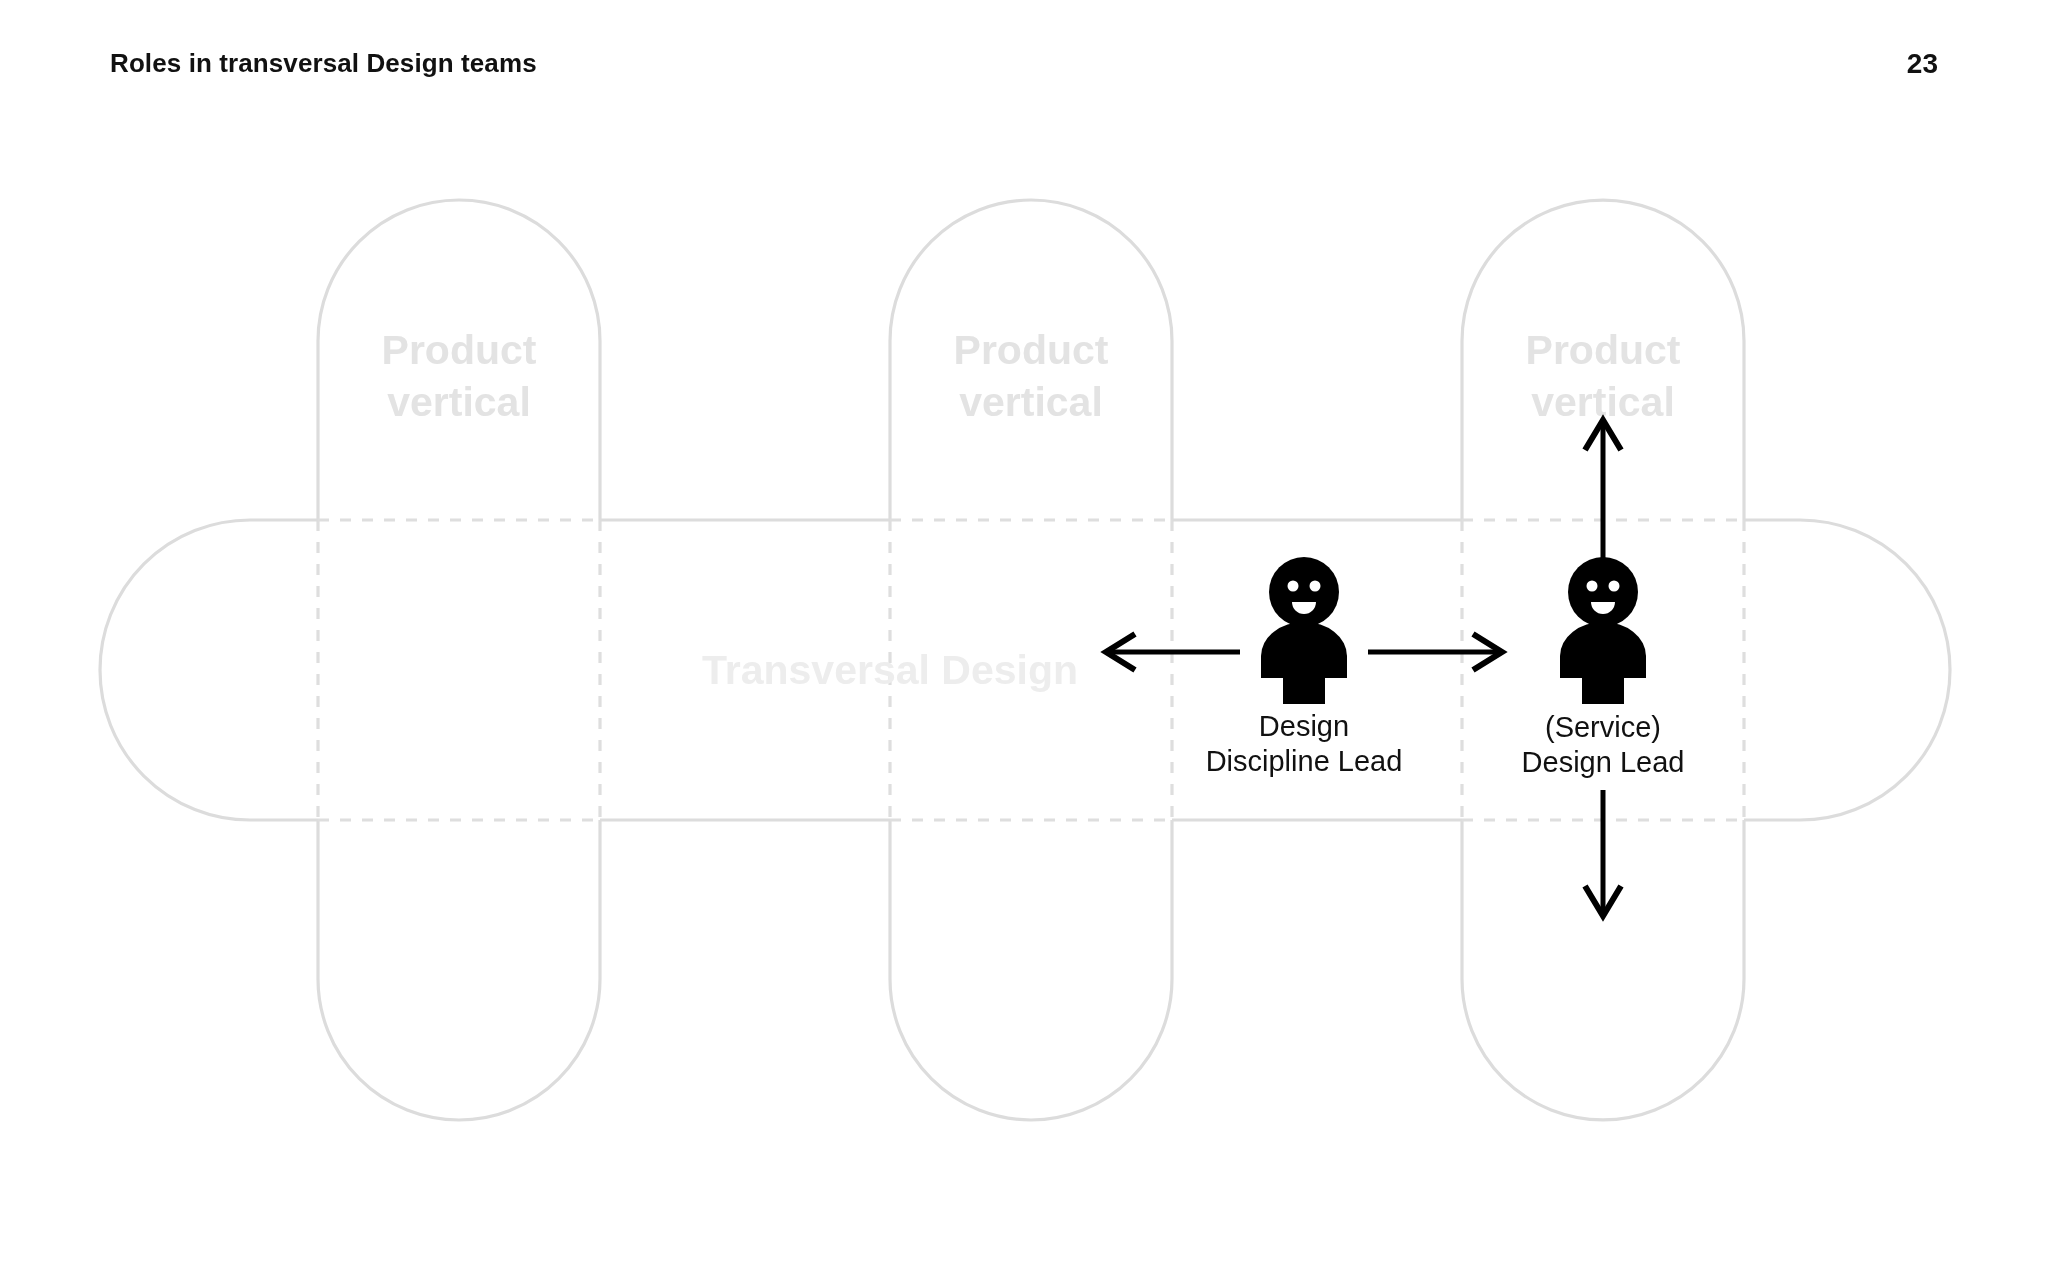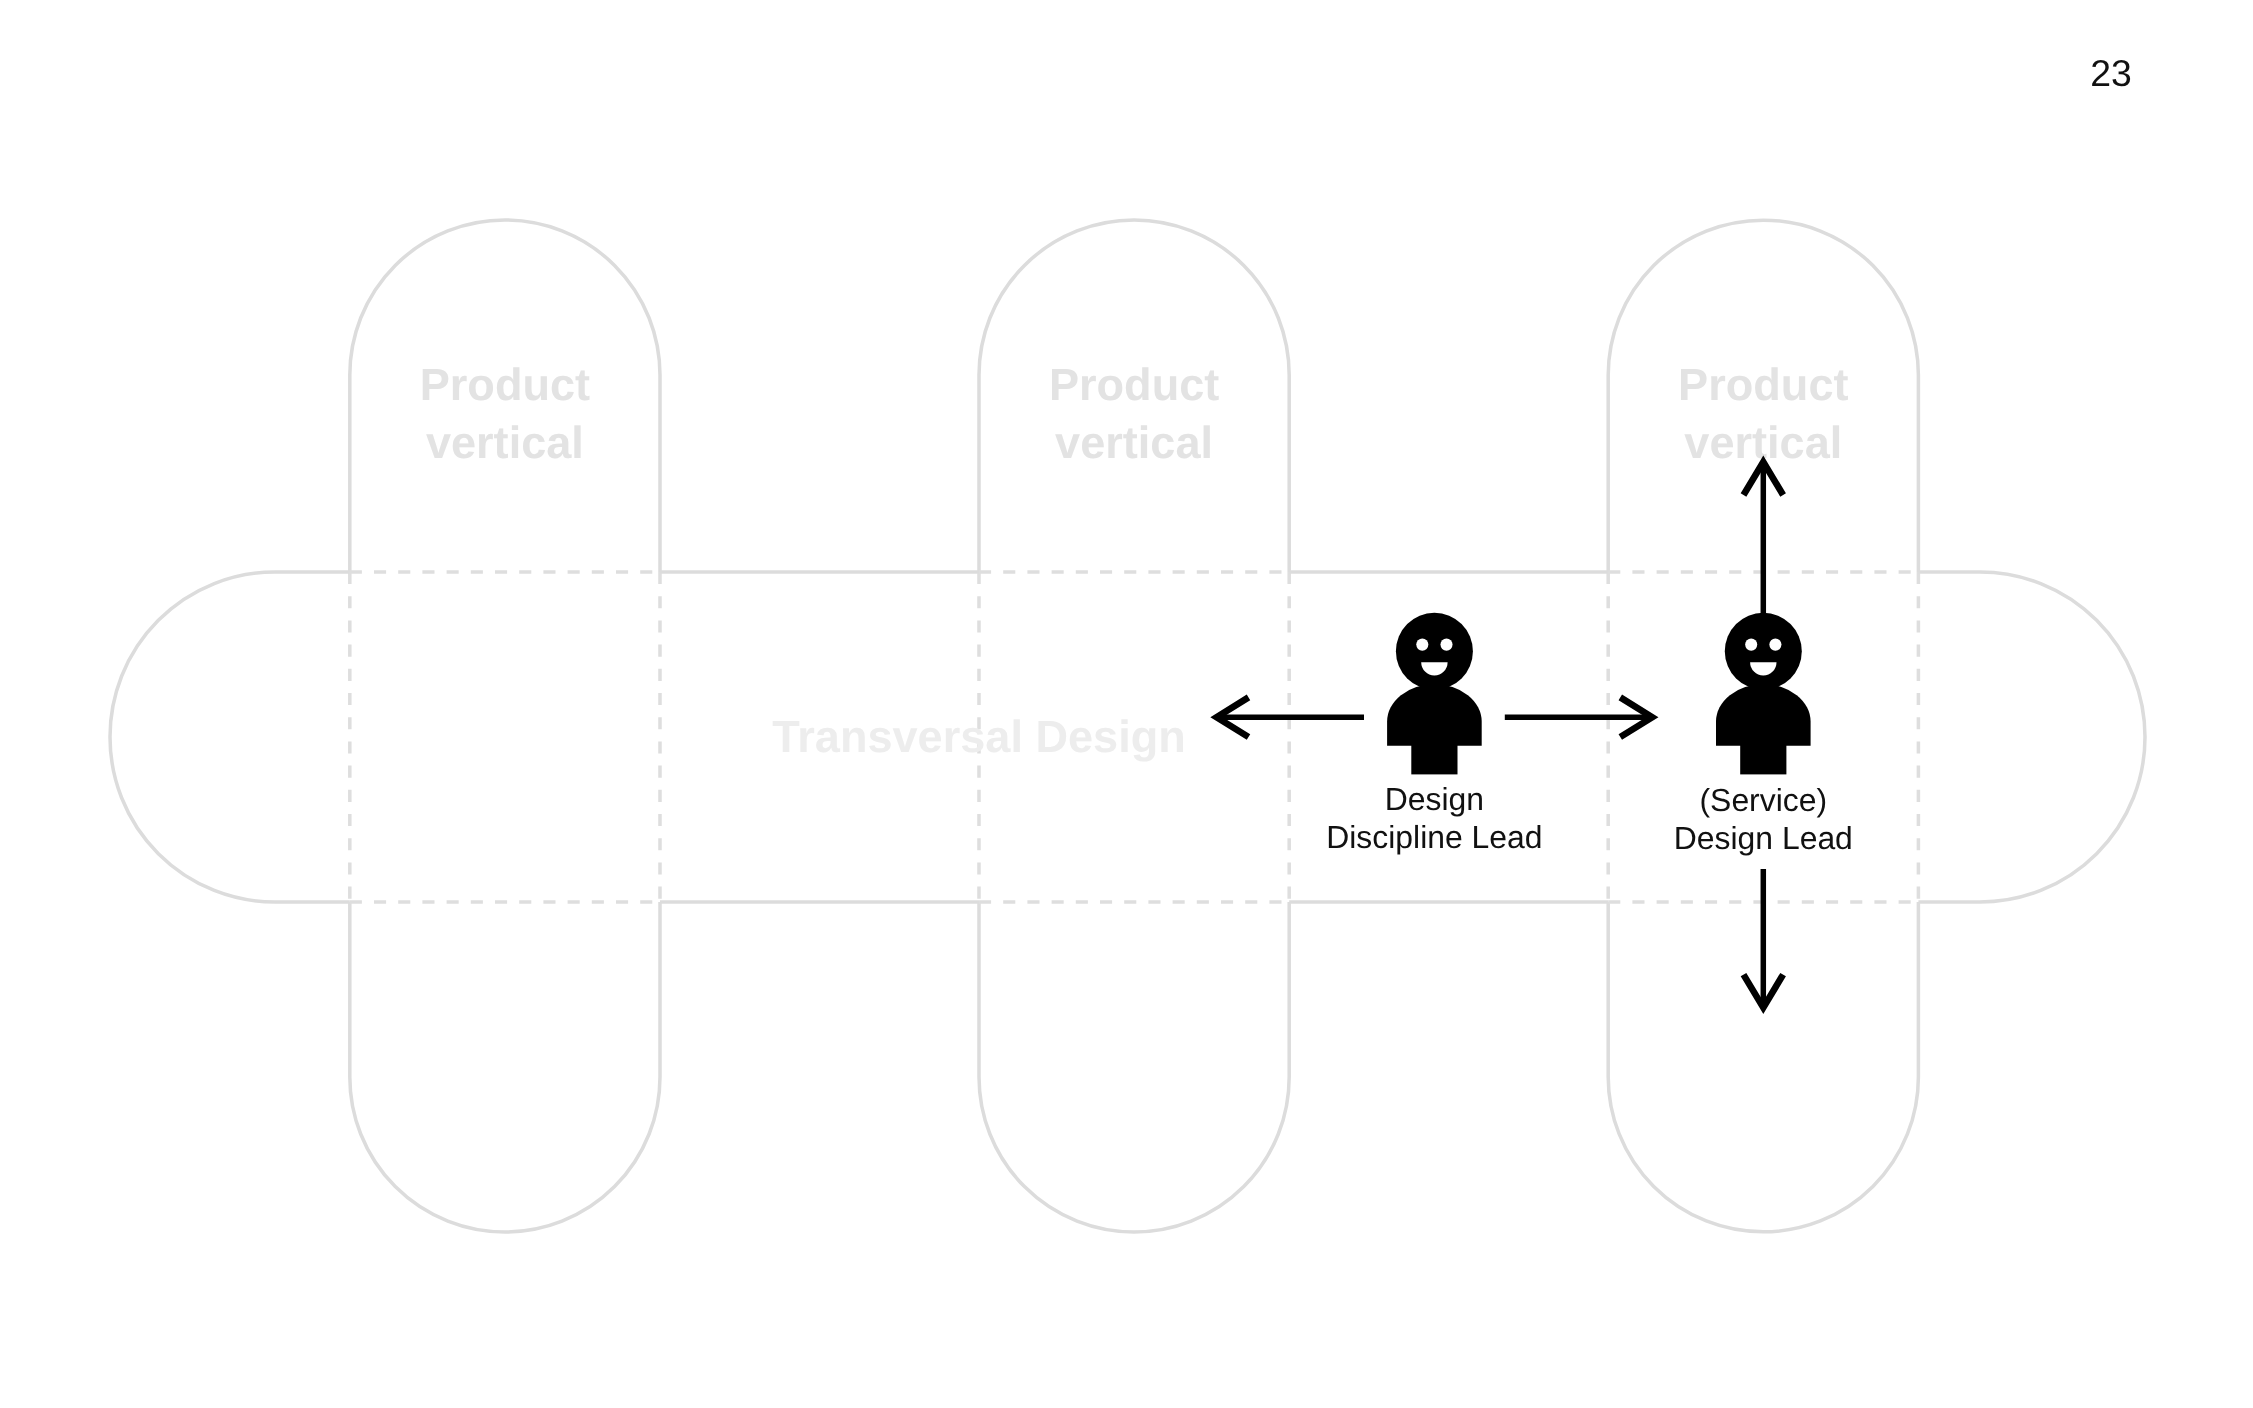--- a/index.html
+++ b/index.html
@@ -35,22 +35,22 @@
     font-size: 26px;
     font-weight: bold;
     color: #111111;
     letter-spacing: 0.1px;
     white-space: nowrap;
   }
   .slide-number {
     position: absolute;
     right: 110px;
     top: 48px;
-    font-size: 34px;
-    font-weight: normal;
+    font-size: 28px;
+    font-weight: bold;
     color: #111111;
     text-align: right;
   }
   #diagram {
     position: absolute;
     left: 0;
     top: 0;
     width: 2048px;
     height: 1280px;
   }
@@ -98,20 +98,21 @@
   .person-body { fill: #000000; }
   .person-eye { fill: #ffffff; }
   .person-mouth { fill: #ffffff; }
 </style>
 </head>
 <body>
 
 <div id="slide">
 
   <div class="slide-header">
+    <div class="slide-title">Roles in transversal Design teams</div>
     <div class="slide-number">23</div>
   </div>
 
   <svg id="diagram" viewBox="0 0 2048 1280" width="2048" height="1280">
 
     <g>
 
       <path class="shape-stroke" d="M 318 520 L 318 341 A 141 141 0 0 1 600 341 L 600 520"></path>
 
       <path class="shape-stroke" d="M 318 820 L 318 979 A 141 141 0 0 0 600 979 L 600 820"></path>

